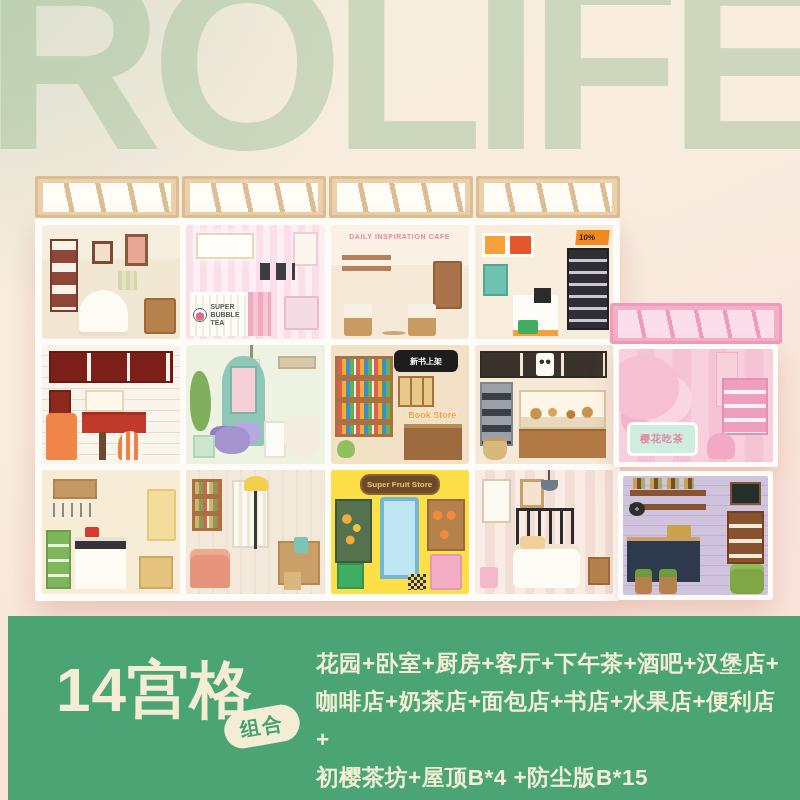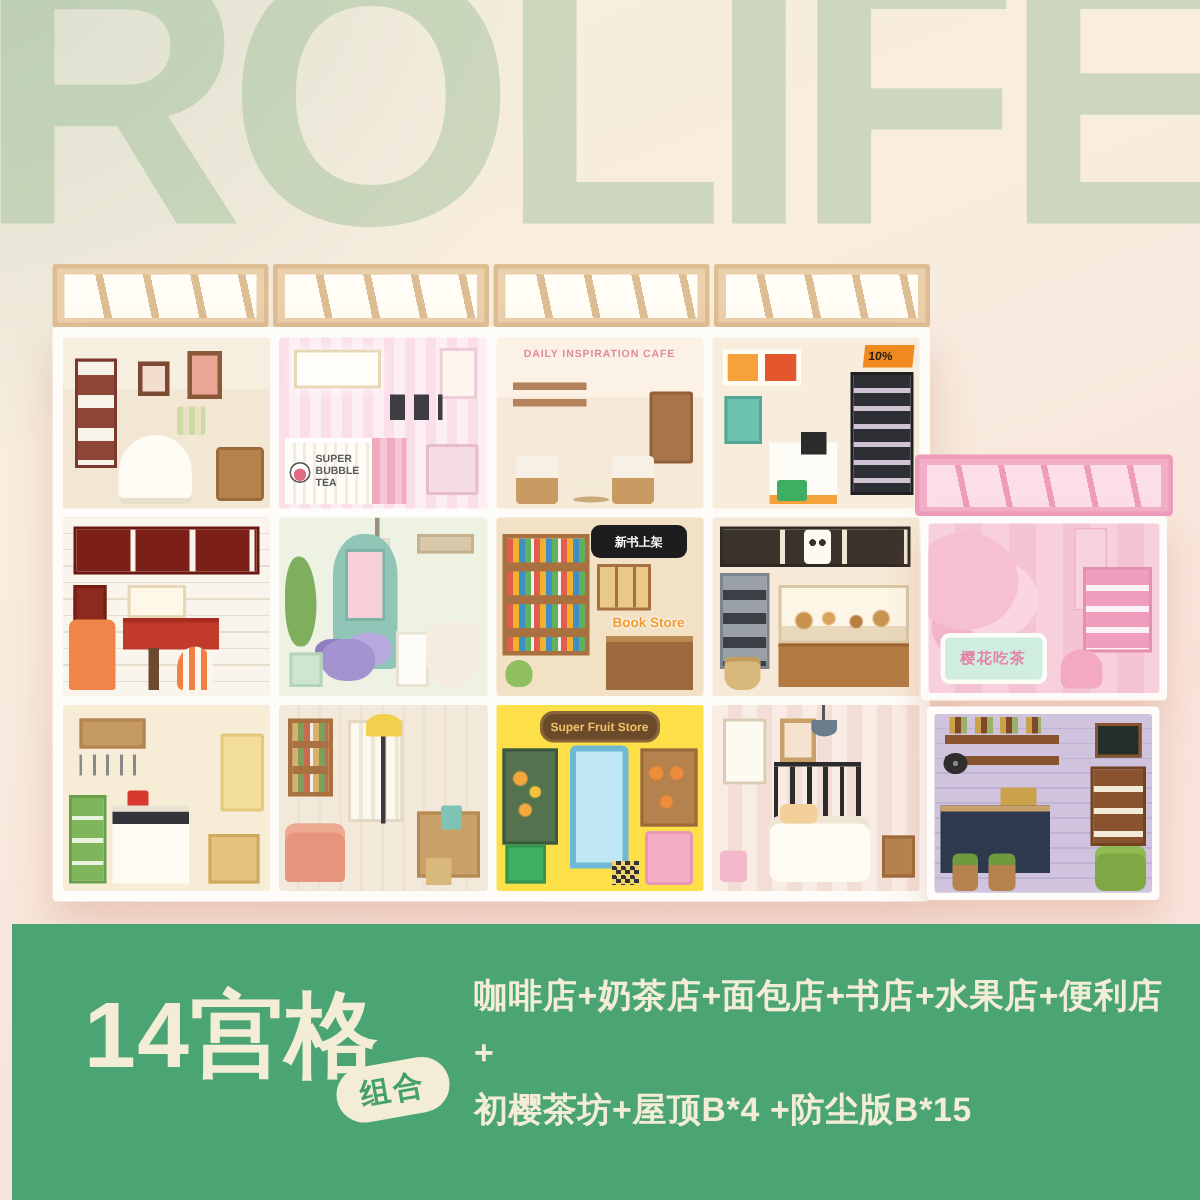--- a/index.html
+++ b/index.html
@@ -427,18 +427,19 @@
         <div class="d br-chair"></div>
       </div>
     </div>
 
   </div>
 
   <div class="band">
     <div class="combo-title">14宫格</div>
     <div class="combo-badge">组合</div>
     <div class="combo-list">
+      <div>花园+卧室+厨房+客厅+下午茶+酒吧+汉堡店+</div>
       <div>咖啡店+奶茶店+面包店+书店+水果店+便利店+</div>
       <div>初樱茶坊+屋顶B*4 +防尘版B*15</div>
     </div>
   </div>
 
 </div>
 
 </body></html>

